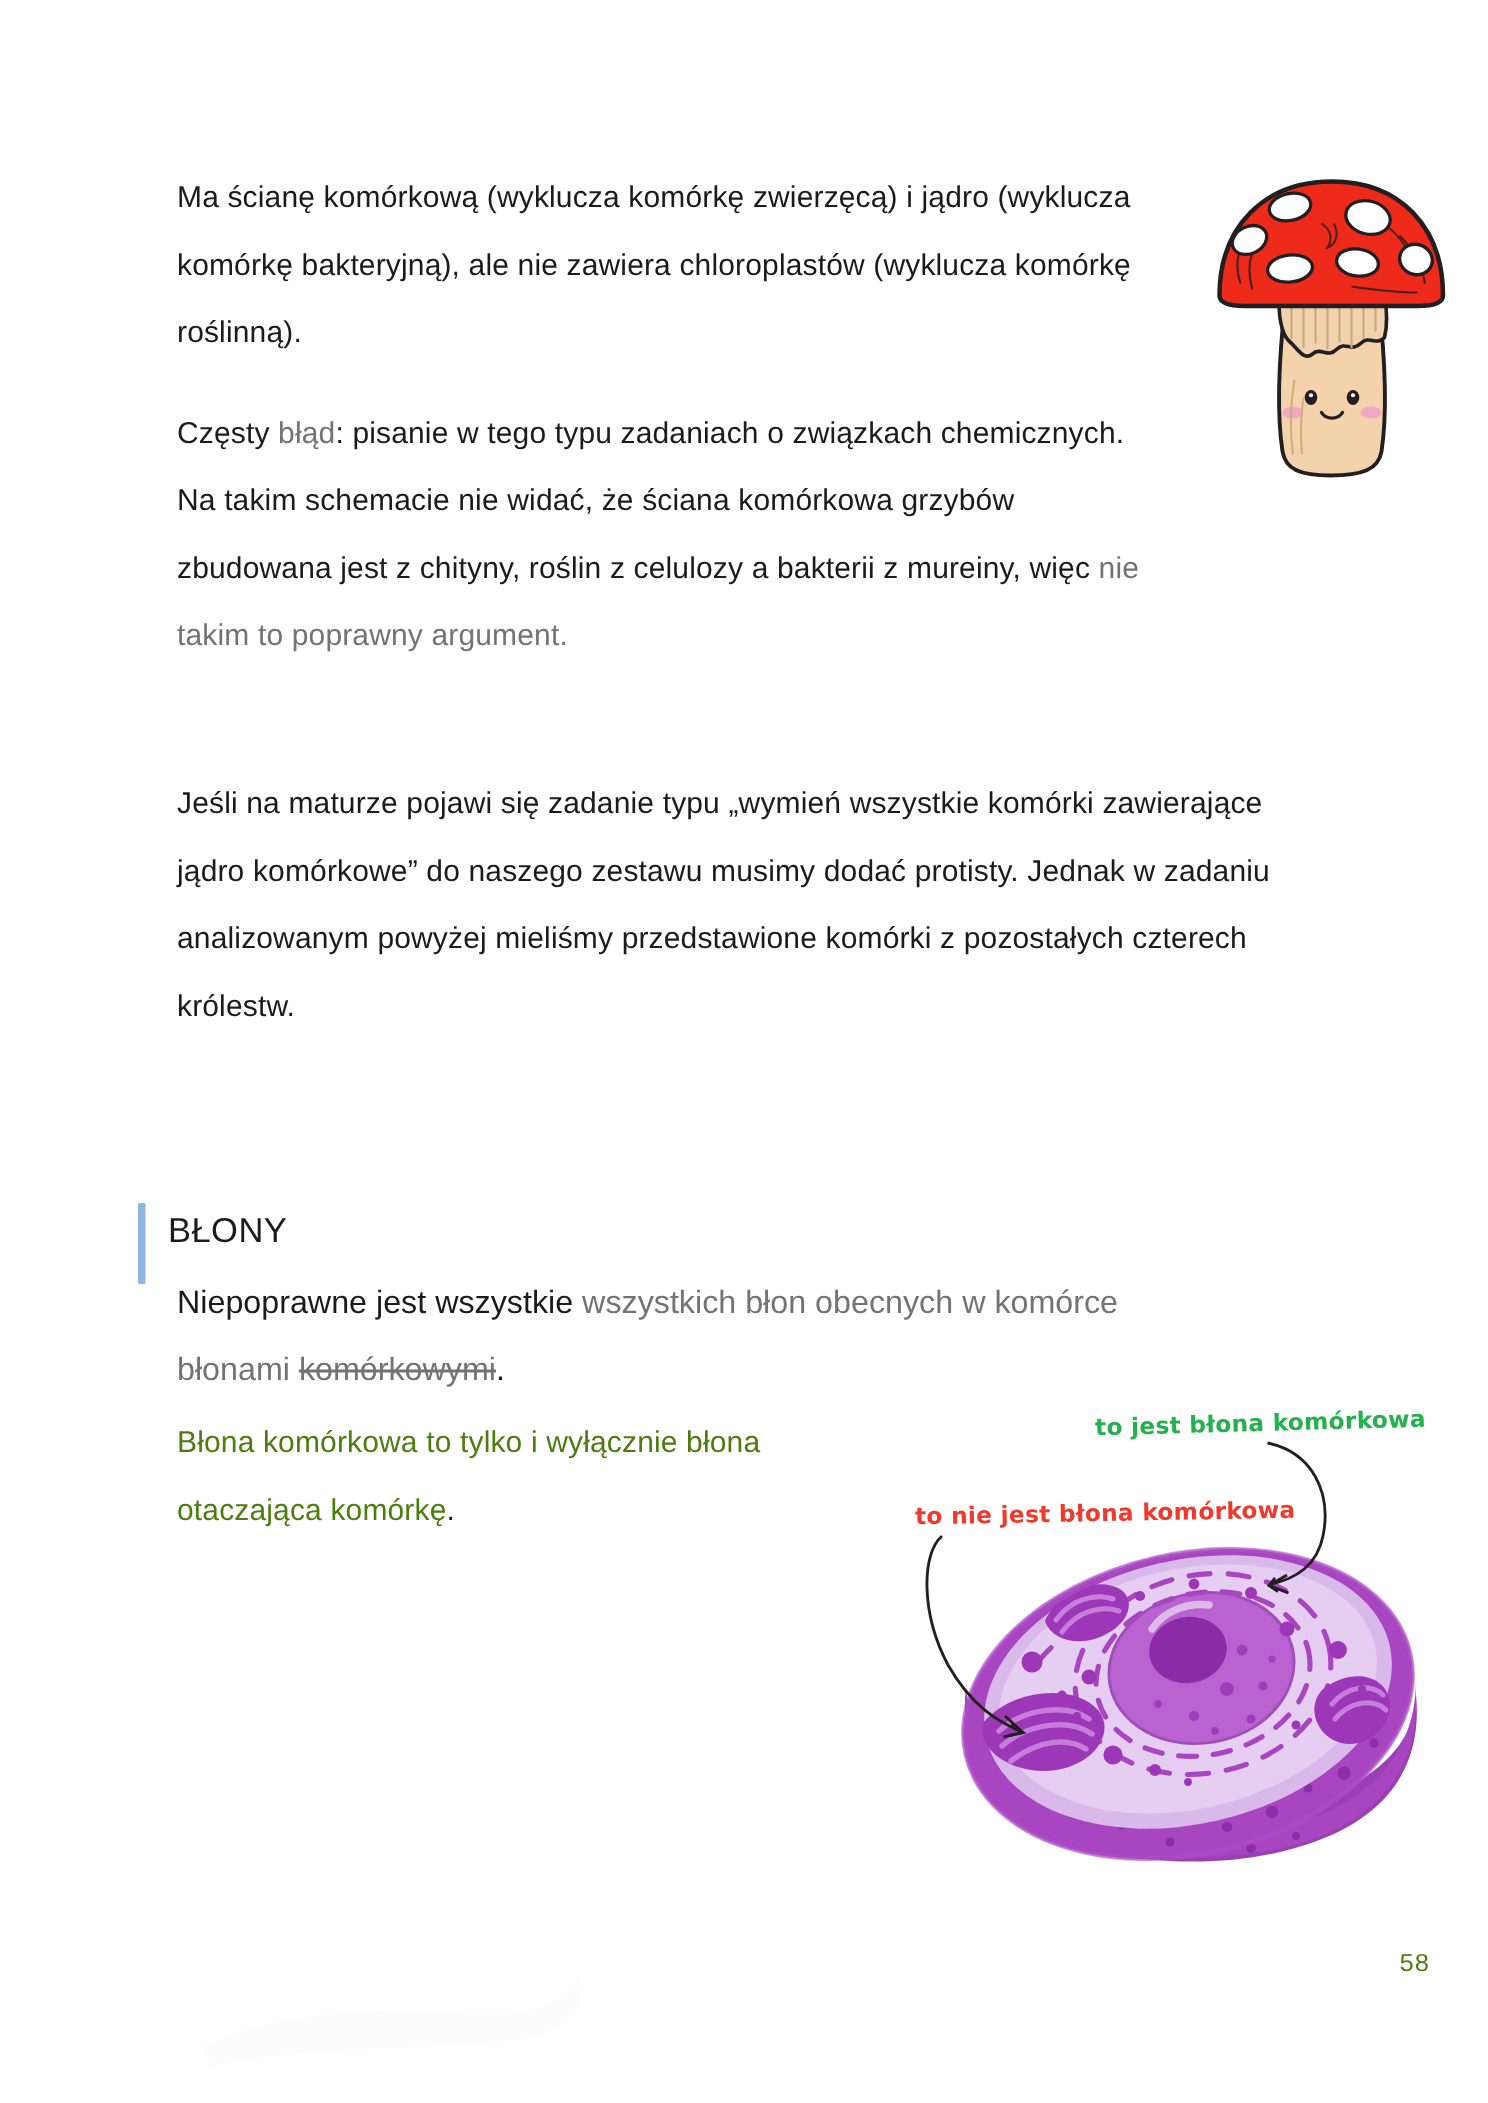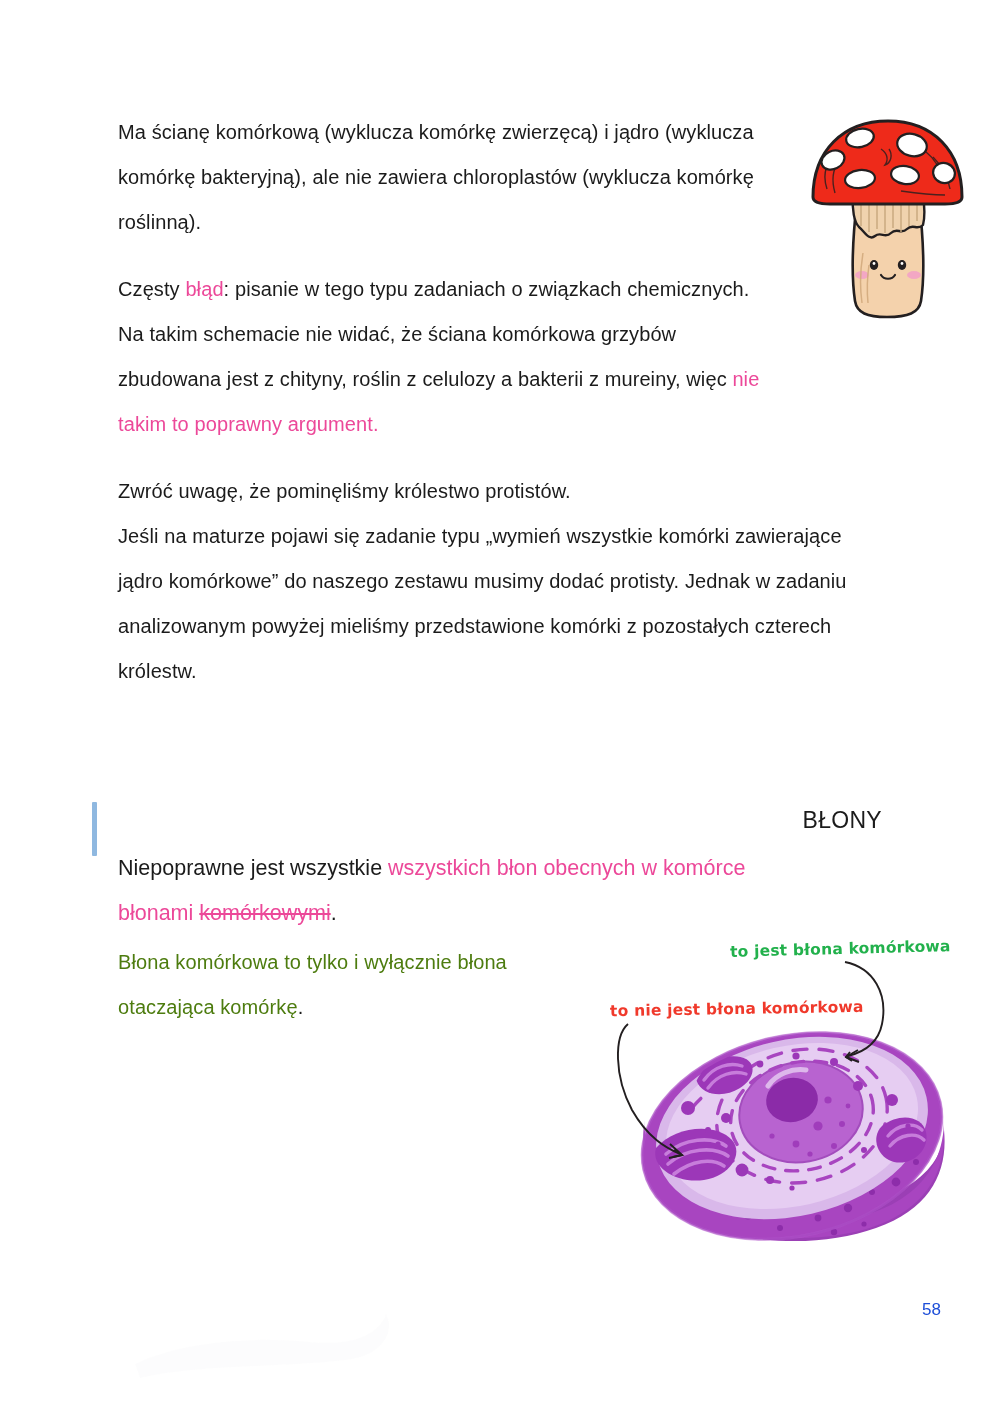--- a/index.html
+++ b/index.html
@@ -27,39 +27,38 @@
   p.para {
     margin: 0 0 22px 0;
     font-size: 20px;
     line-height: 45px;
     color: #1b1b1b;
     letter-spacing: 0.1px;
   }
   p.para.narrow  { width: 660px; }
   p.para.col     { width: 430px; }
 
-  .red   { color: #ec4899; }
+  .red   { color: #737373; }
   .green { color: #4d7c0f; }
   .b     { font-weight: normal; }
   .strike {
     text-decoration: line-through;
     text-decoration-thickness: 2px;
   }
 
   
   .section {
     position: absolute;
     left: 92px;
     top: 800px;
     width: 790px;
   }
   .section-head {
     position: relative;
     padding-left: 20px;
-    text-align: right;
   }
   .accent-bar {
     position: absolute;
     left: 0;
     top: 2px;
     width: 5px;
     height: 54px;
     background: #8fb8e0;
     border-radius: 1px;
   }
@@ -83,24 +82,25 @@
   .after-section {
     position: absolute;
     left: 118px;
     top: 940px;
     width: 470px;
   }
 
   
   .page-number {
     position: absolute;
-    right: 51px;
+    right: 39px;
     bottom: 82px;
     font-size: 17px;
-    color: #1d4ed8;
+    color: #4d7c0f;
+    font-family: Liberation Mono, monospace;
   }
 
   
   .watermark {
     position: absolute;
     left: 110px;
     bottom: 10px;
     width: 330px;
     height: 90px;
     opacity: 0.45;
@@ -131,21 +131,21 @@
 
     <p class="para narrow">
       <span>Ma ścianę komórkową (wyklucza komórkę zwierzęcą) i jądro (wyklucza komórkę bakteryjną), ale nie zawiera chloroplastów (wyklucza komórkę roślinną).</span>
     </p>
 
     <p class="para narrow">
       <span>Częsty </span><span class="red">błąd</span><span>: pisanie w tego typu zadaniach o związkach chemicznych. Na takim schemacie </span><span class="b">nie</span><span> widać, że ściana komórkowa grzybów zbudowana jest z chityny, roślin z celulozy a bakterii z mureiny, więc </span><span class="red">nie takim to poprawny argument.</span>
     </p>
 
     <p class="para">
-      <span>Zwróć uwagę, że pominęliśmy królestwo protistów.</span><br>
+      <br>
       <span>Jeśli na maturze pojawi się zadanie typu „wymień wszystkie komórki zawierające jądro komórkowe” do naszego zestawu musimy dodać protisty. Jednak w zadaniu analizowanym powyżej mieliśmy przedstawione komórki z pozostałych czterech królestw.</span>
     </p>
 
   </div>
 
   <div class="section">
     <div class="section-head">
       <span class="accent-bar"></span>
       <h2 class="section-title">BŁONY</h2>
     </div>

